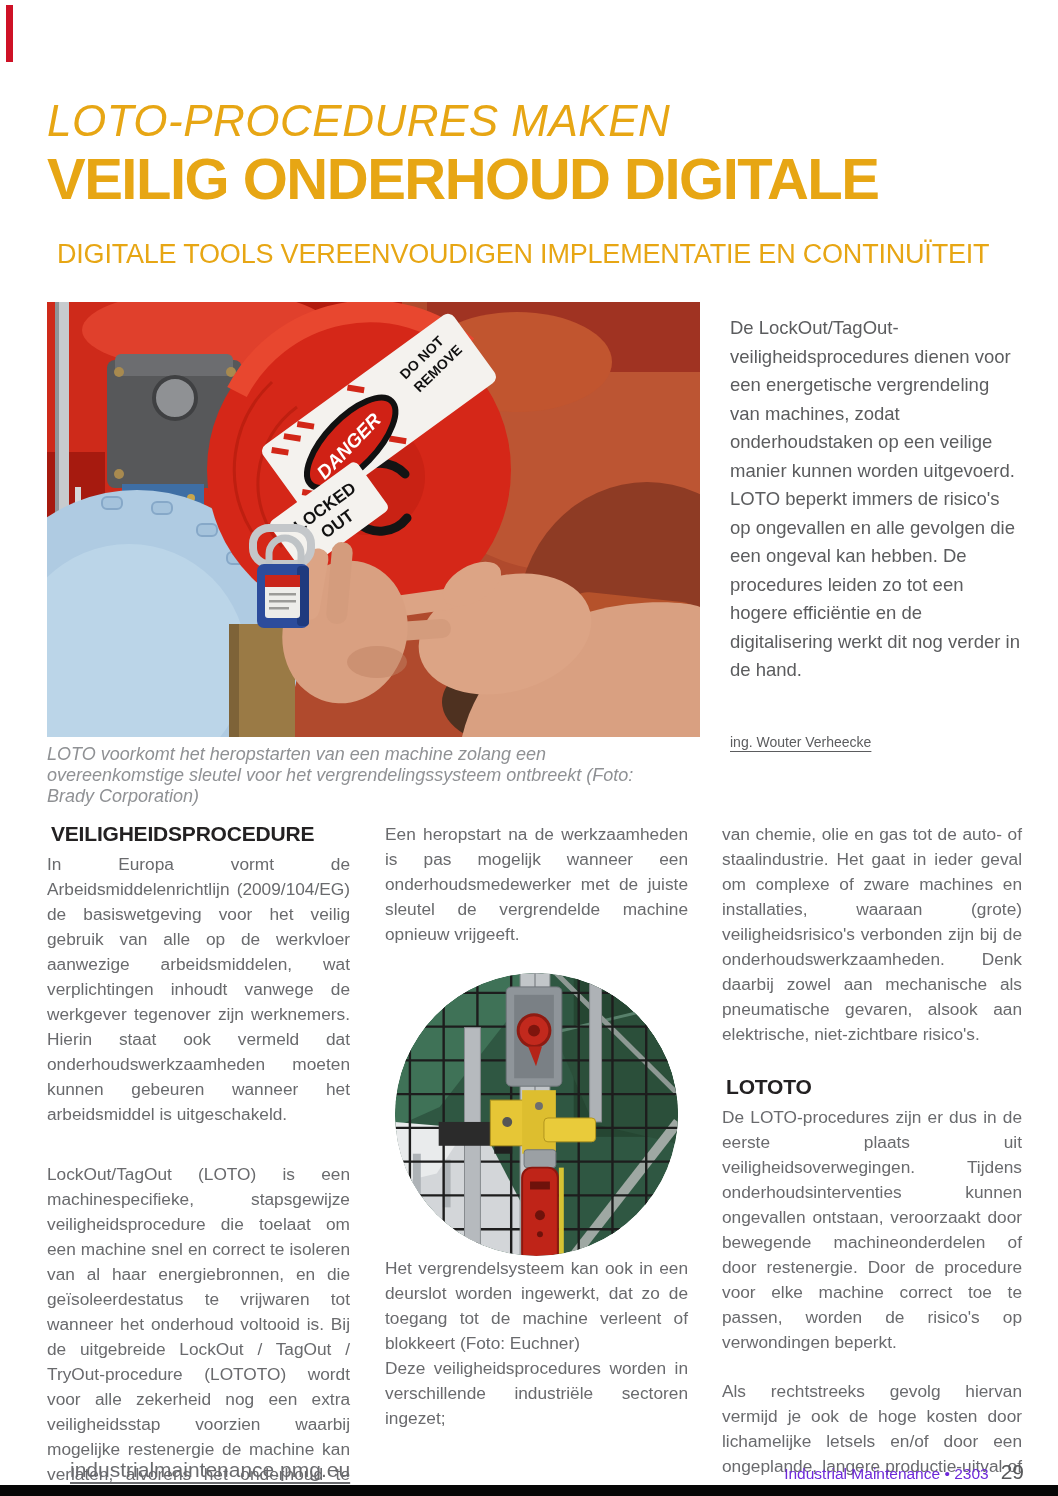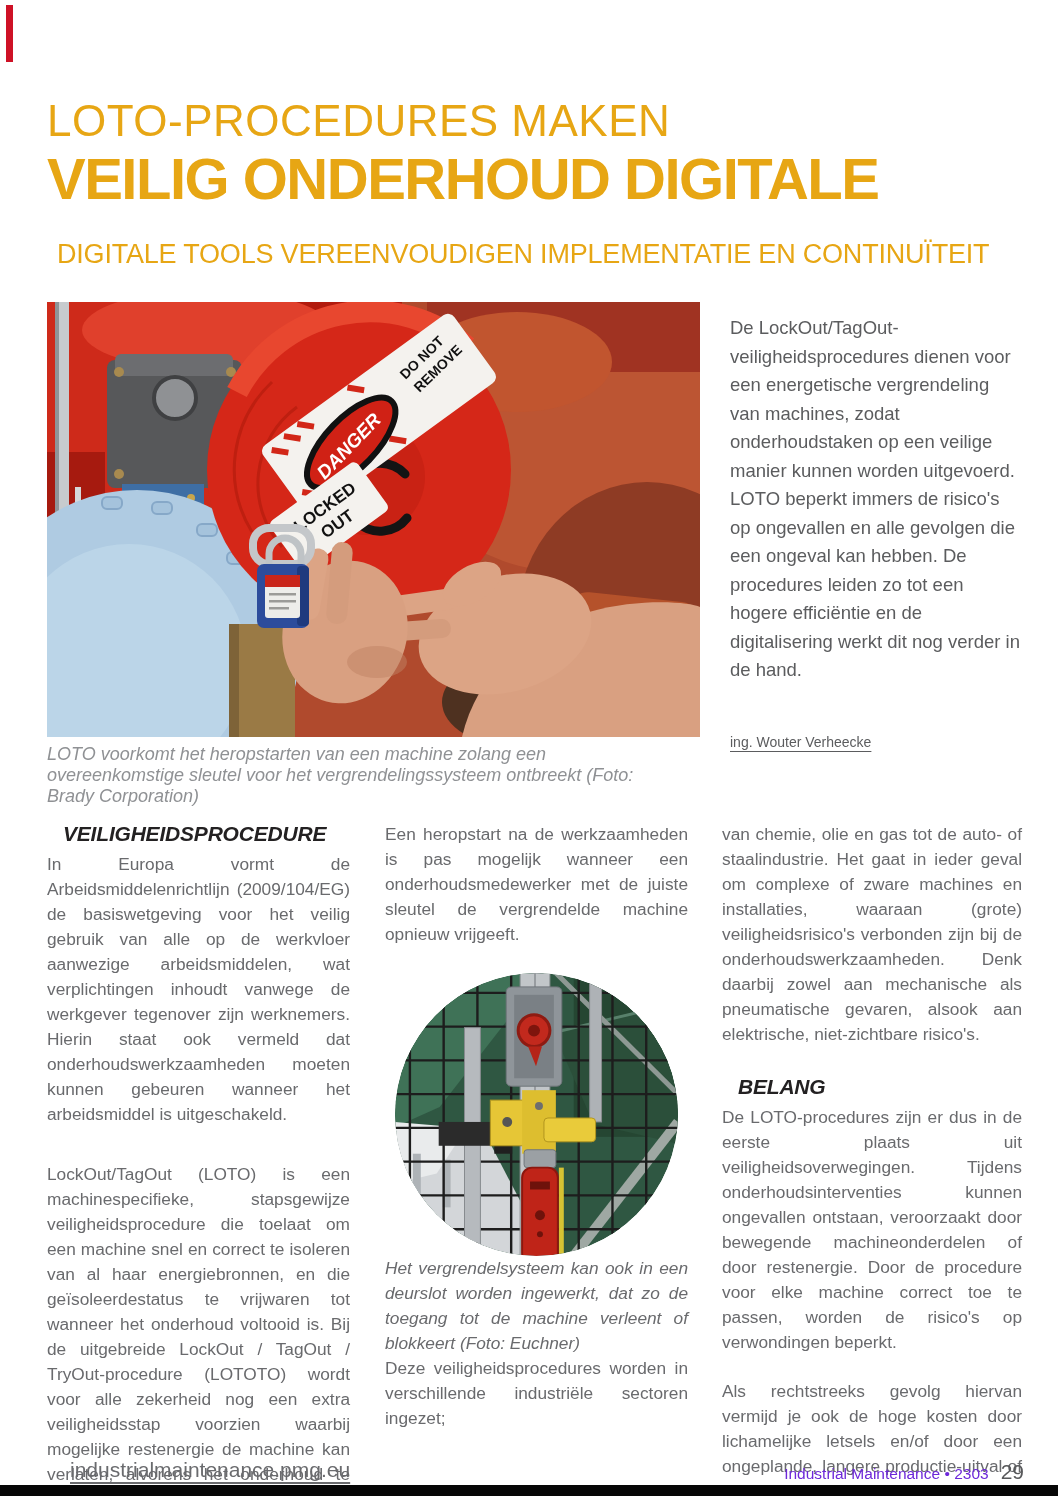--- a/index.html
+++ b/index.html
@@ -4,46 +4,46 @@
 <style>
   html,body{margin:0;padding:0;background:#ffffff;}
   .page{
     position:relative;width:1058px;height:1496px;background:#ffffff;overflow:hidden;
     font-family:"Liberation Sans", sans-serif;
   }
   .edge-marker{position:absolute;left:6px;top:5px;width:7px;height:57px;background:#CE1126;}
   .bottom-bar{position:absolute;left:0;bottom:0;width:100%;height:11px;background:#060606;}
 
   .kicker{position:absolute;left:47px;top:99px;font-size:44px;line-height:1;font-weight:400;
-    color:#E7A614;letter-spacing:.5px;white-space:nowrap;}
+    color:#E7A614;letter-spacing:.5px;white-space:nowrap;font-style:italic;}
   .main-title{position:absolute;left:47px;top:150px;font-size:58px;line-height:1;font-weight:700;
     color:#E7A614;letter-spacing:-1.5px;white-space:nowrap;}
   .subtitle{position:absolute;left:47px;top:240px;font-size:27px;line-height:1.1;font-weight:400;
     color:#E7A614;letter-spacing:-.2px;white-space:nowrap;margin-left:10px;}
 
   .hero{position:absolute;left:47px;top:302px;width:653px;height:435px;overflow:hidden;background:#B04A2D;}
   .hero svg{display:block;}
 
   .intro{position:absolute;left:730px;top:314px;width:292px;font-size:18.5px;line-height:28.5px;
     color:#5B5C5E;}
   .byline{position:absolute;left:730px;top:734px;font-size:14px;color:#5B5C5E;
     text-decoration:underline;text-underline-offset:4px;}
 
   .hero-caption{position:absolute;left:47px;top:744px;width:610px;font-style:italic;
     font-size:18px;line-height:21px;color:#8F9194;}
 
   .col{position:absolute;top:822px;}
   .col1{left:47px;width:303px;}
   .col2{left:385px;width:303px;}
   .col3{left:722px;width:300px;}
-  .col h2{margin:0 0 7px 16px;font-size:21px;font-weight:700;color:#232122;letter-spacing:-.2px;line-height:1.1;font-style:italic;}
+  .col h2{margin:0 0 7px 4px;font-size:21px;font-weight:700;color:#232122;letter-spacing:-.2px;line-height:1.1;}
   .col p{margin:0;font-size:17.3px;line-height:25px;text-align:justify;color:#696A6D;}
   .col .gap-top{margin-top:35px;}
   .circle-wrap{width:283px;height:283px;margin:26px auto 0 auto;border-radius:50%;overflow:hidden;}
-  .circle-caption{margin-top:14px;font-style:italic;font-size:15.2px;line-height:20.5px;
+  .circle-caption{margin-top:14px;font-size:15.2px;line-height:20.5px;
     color:#8F9194;text-align:center;}
   .col2 h2{margin-top:26px;}
   .col3 h2{margin-top:28px;}
   .col3 .p3{margin-top:24px;}
 
   .footer-url{position:absolute;left:70px;top:1458px;font-size:21px;color:#6A6B6E;
     text-decoration:underline;text-underline-offset:5px;}
   .footer-right{position:absolute;right:34px;top:1460px;display:flex;align-items:baseline;gap:12px;}
   .footer-issue{font-size:15.5px;color:#6d28d9;}
   .footer-page{font-size:21px;color:#57585A;}
@@ -252,21 +252,21 @@
         </g>
       </svg>
     </div>
 
     <p class="circle-caption">Het vergrendelsysteem kan ook in een deurslot worden ingewerkt, dat zo de toegang tot de machine verleent of blokkeert (Foto: Euchner)</p>
     <p>Deze veiligheidsprocedures worden in verschillende industriële sectoren ingezet;</p>
   </div>
 
   <div class="col col3">
     <p>van chemie, olie en gas tot de auto- of staalindustrie. Het gaat in ieder geval om complexe of zware machines en installaties, waaraan (grote) veiligheidsrisico's verbonden zijn bij de onderhoudswerkzaamheden. Denk daarbij zowel aan mechanische als pneumatische gevaren, alsook aan elektrische, niet-zichtbare risico's.</p>
-    <h2>BELANG</h2>
+    <h2>LOTOTO</h2>
     <p>De LOTO-procedures zijn er dus in de eerste plaats uit veiligheidsoverwegingen. Tijdens onderhoudsinterventies kunnen ongevallen ontstaan, veroorzaakt door bewegende machineonderdelen of door restenergie. Door de procedure voor elke machine correct toe te passen, worden de risico's op verwondingen beperkt.</p>
     <p class="p3">Als rechtstreeks gevolg hiervan vermijd je ook de hoge kosten door lichamelijke letsels en/of door een ongeplande, langere productie-uitval of een verminderde</p>
   </div>
 
   <div class="footer-url">industrialmaintenance.pmg.eu</div>
   <div class="footer-right">
     <span class="footer-issue">Industrial Maintenance • 2303</span>
     <span class="footer-page">29</span>
   </div>
 

